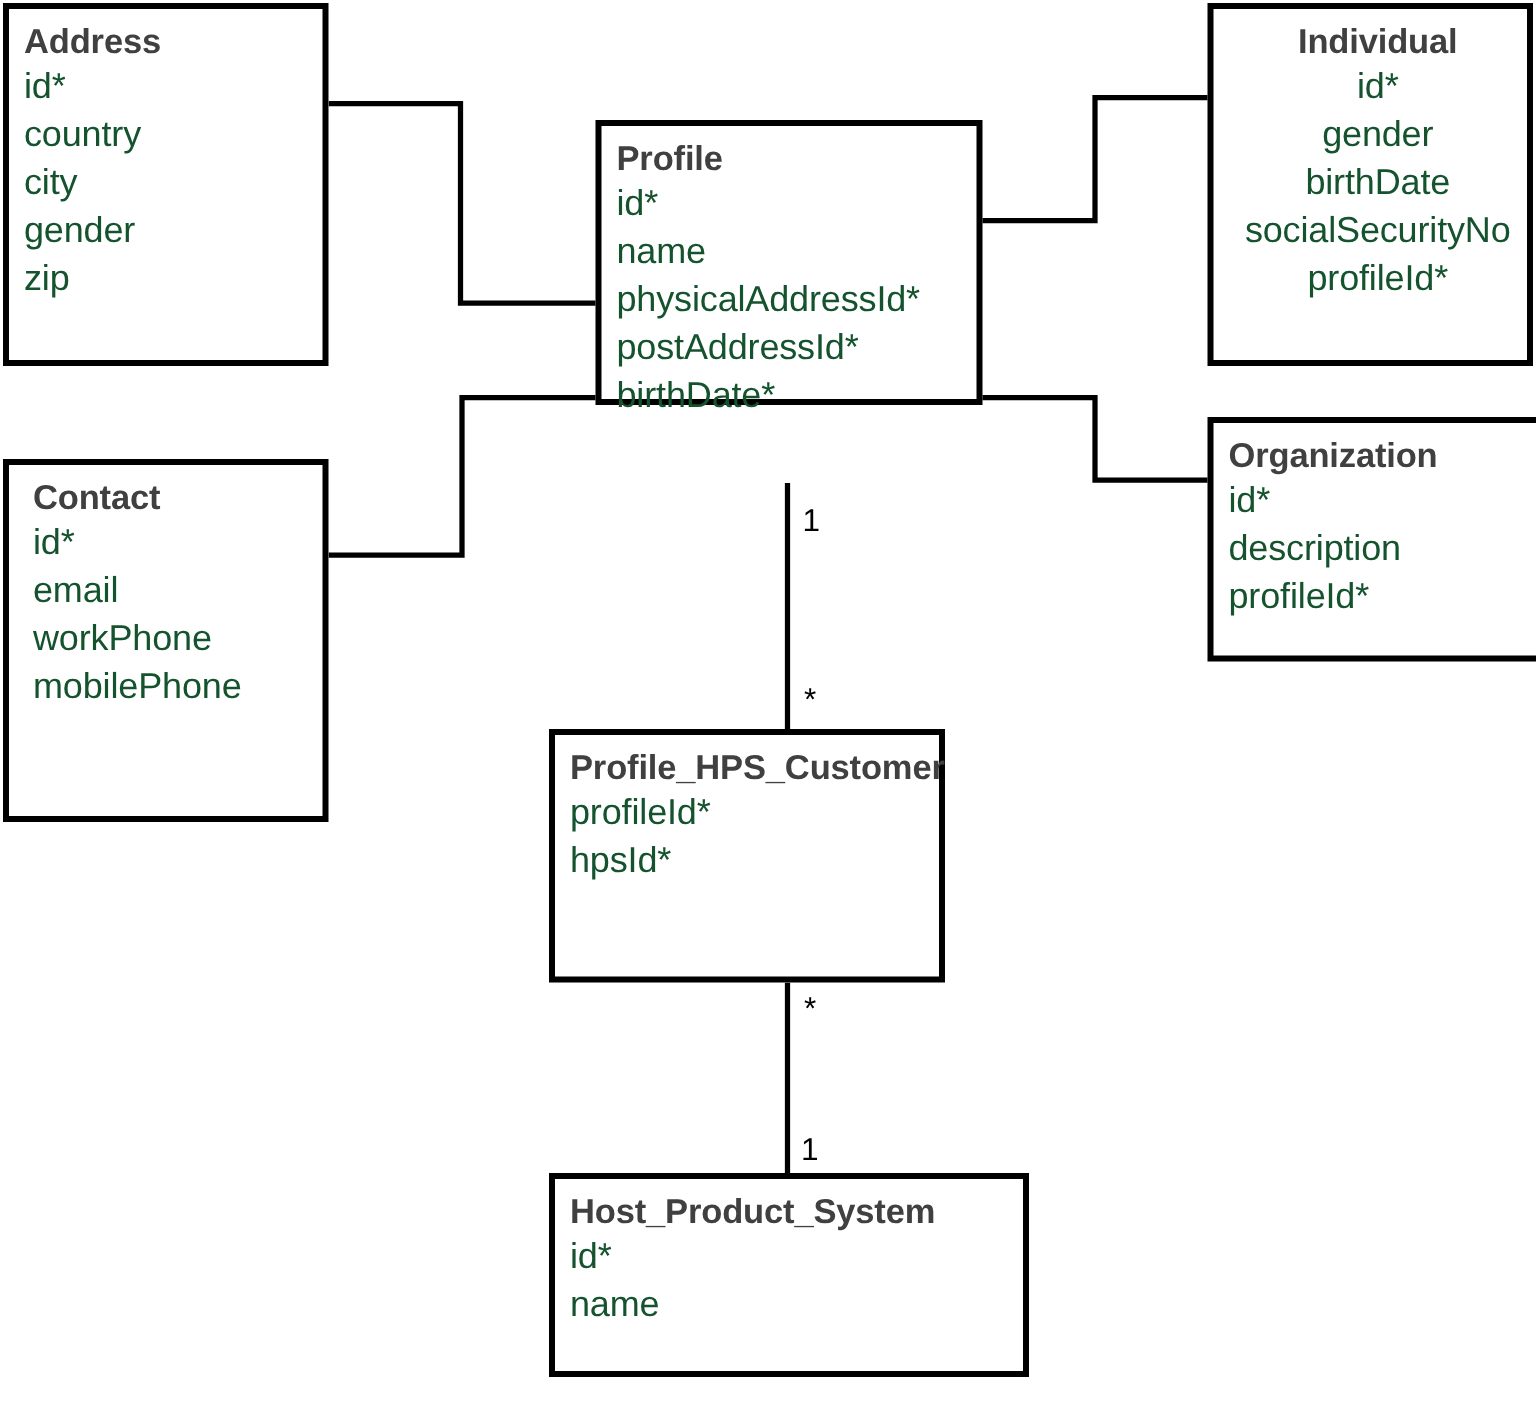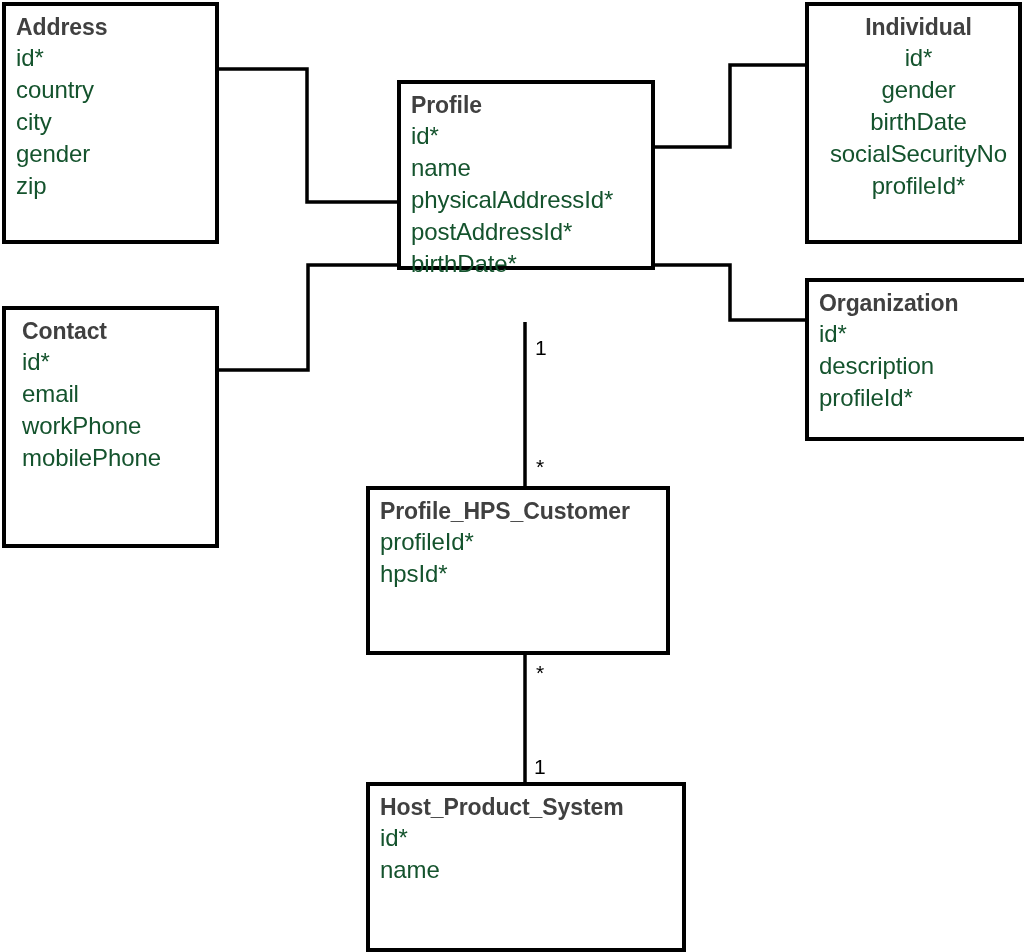--- a/index.html
+++ b/index.html
@@ -104,26 +104,26 @@
         <div class="entity-attr">birthDate</div>
         <div class="entity-attr">socialSecurityNo</div>
         <div class="entity-attr">profileId*</div>
       </div>
       <div class="entity" style="left: 805px; top: 278px; width: 242px; height: 163px;">
         <div class="entity-title">Organization</div>
         <div class="entity-attr">id*</div>
         <div class="entity-attr">description</div>
         <div class="entity-attr">profileId*</div>
       </div>
-      <div class="entity" style="left: 366px; top: 486px; width: 304px; height: 169px;">
+      <div class="entity" style="left: 366px; top: 486px; width: 264px; height: 169px;">
         <div class="entity-title">Profile_HPS_Customer</div>
         <div class="entity-attr">profileId*</div>
         <div class="entity-attr">hpsId*</div>
       </div>
-      <div class="entity" style="left: 366px; top: 782px; width: 320px; height: 170px;">
+      <div class="entity" style="left: 366px; top: 782px; width: 320px; height: 136px;">
         <div class="entity-title">Host_Product_System</div>
         <div class="entity-attr">id*</div>
         <div class="entity-attr">name</div>
       </div>
     </div>
   <div id="mult-layer">
       <div class="mult" style="left: 535px; top: 337px;">1</div>
       <div class="mult" style="left: 536px; top: 456px;">*</div>
       <div class="mult" style="left: 536px; top: 662px;">*</div>
       <div class="mult" style="left: 534px; top: 756px;">1</div>

